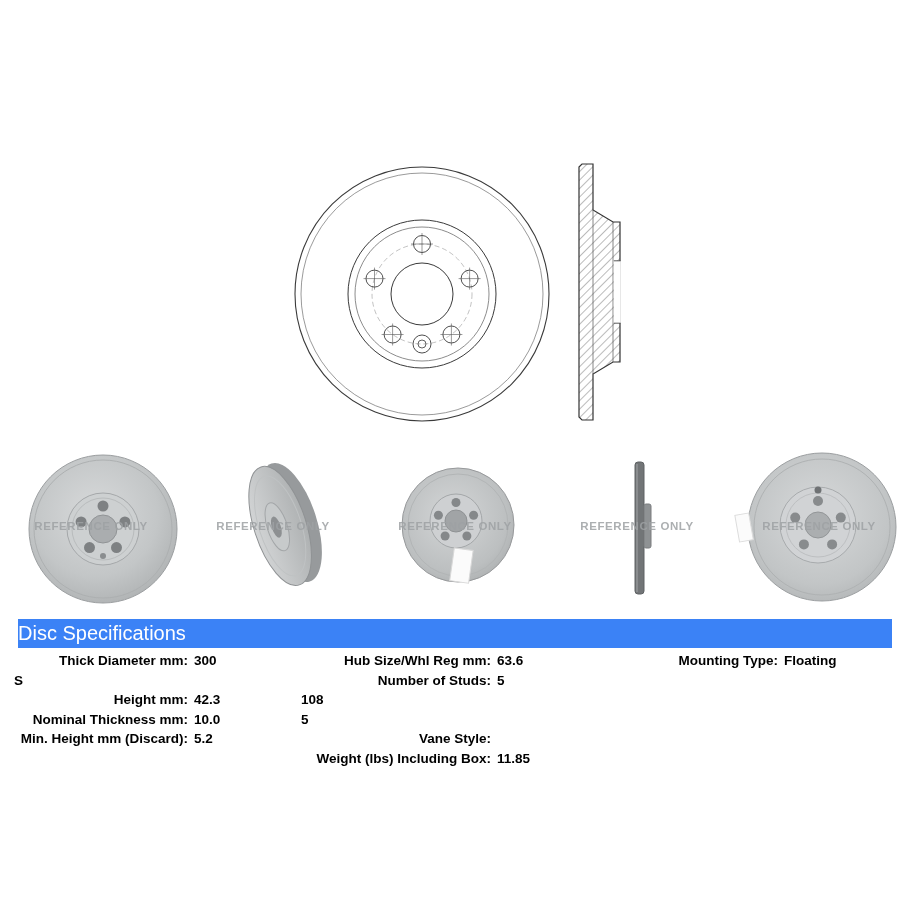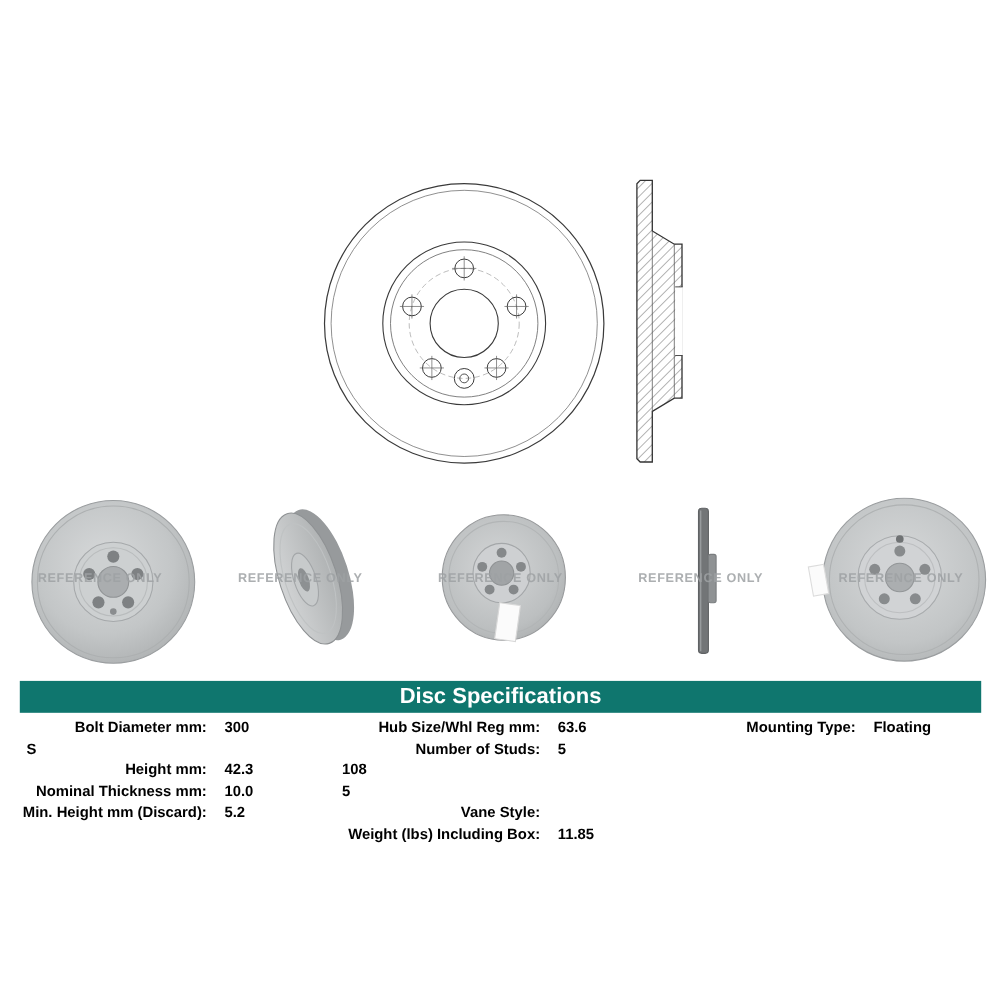--- a/index.html
+++ b/index.html
@@ -12,34 +12,34 @@
 
   
   #photo-strip{left:0;top:452px;width:768px;height:158px;display:flex;}
   .photo-cell{position:relative;width:182px;height:158px;flex:0 0 182px;}
   .photo-cell svg{position:absolute;left:0;top:0;}
   .watermark{position:absolute;left:0;top:68px;width:182px;text-align:center;
              font-size:11.5px;font-weight:bold;letter-spacing:.6px;
              color:rgba(158,161,163,.85);white-space:nowrap;pointer-events:none;}
 
   
-  #spec-header{left:18px;top:619px;width:874px;height:29px;background:#0f766e;
-               color:#fff;font-size:20px;font-weight:bold;text-align:center;
+  #spec-header{left:18px;top:619px;width:874px;height:29px;background:#3b82f6;
+               color:#fff;font-size:20px;font-weight:normal;text-align:left;
                line-height:29px;}
   #spec-body{left:0;top:651px;width:910px;height:130px;font-size:13.5px;font-weight:bold;color:#000;}
   .spec-col{position:absolute;top:0;}
   #spec-col-left{left:8px;width:335px;}
   #spec-col-middle{left:295px;width:345px;}
   #spec-col-right{left:600px;width:300px;}
   .spec-row{display:flex;line-height:19.5px;}
   .spec-label{text-align:right;}
   #spec-col-left .spec-label{width:180px;}
   #spec-col-middle .spec-label{width:196px;}
   #spec-col-right .spec-label{width:178px;}
-  .spec-value{margin-left:16px;text-align:right;white-space:nowrap;}
+  .spec-value{margin-left:6px;text-align:right;white-space:nowrap;}
 </style>
 </head>
 <body>
 
 <svg id="tech-drawing" class="abs" viewBox="0 0 360 292" xmlns="http://www.w3.org/2000/svg">
   <defs>
     <pattern id="hatch" width="6" height="6" patternUnits="userSpaceOnUse" patternTransform="rotate(45)">
       <line x1="0" y1="0" x2="0" y2="6" stroke="#555" stroke-width="0.8"></line>
     </pattern>
   </defs>
@@ -195,21 +195,21 @@
     <div class="watermark">REFERENCE ONLY</div>
   </div>
 </div>
 
 <div id="spec-header" class="abs">Disc Specifications</div>
 
 <div id="spec-body" class="abs">
 
   <div id="spec-col-left" class="spec-col">
     <div class="spec-row">
-      <span class="spec-label">Bolt Diameter mm:</span>
+      <span class="spec-label">Thick Diameter mm:</span>
       <span class="spec-value">300</span>
     </div>
     <div class="spec-row">
       <span class="spec-value">S</span>
     </div>
     <div class="spec-row">
       <span class="spec-label">Height mm:</span>
       <span class="spec-value">42.3</span>
     </div>
     <div class="spec-row">

